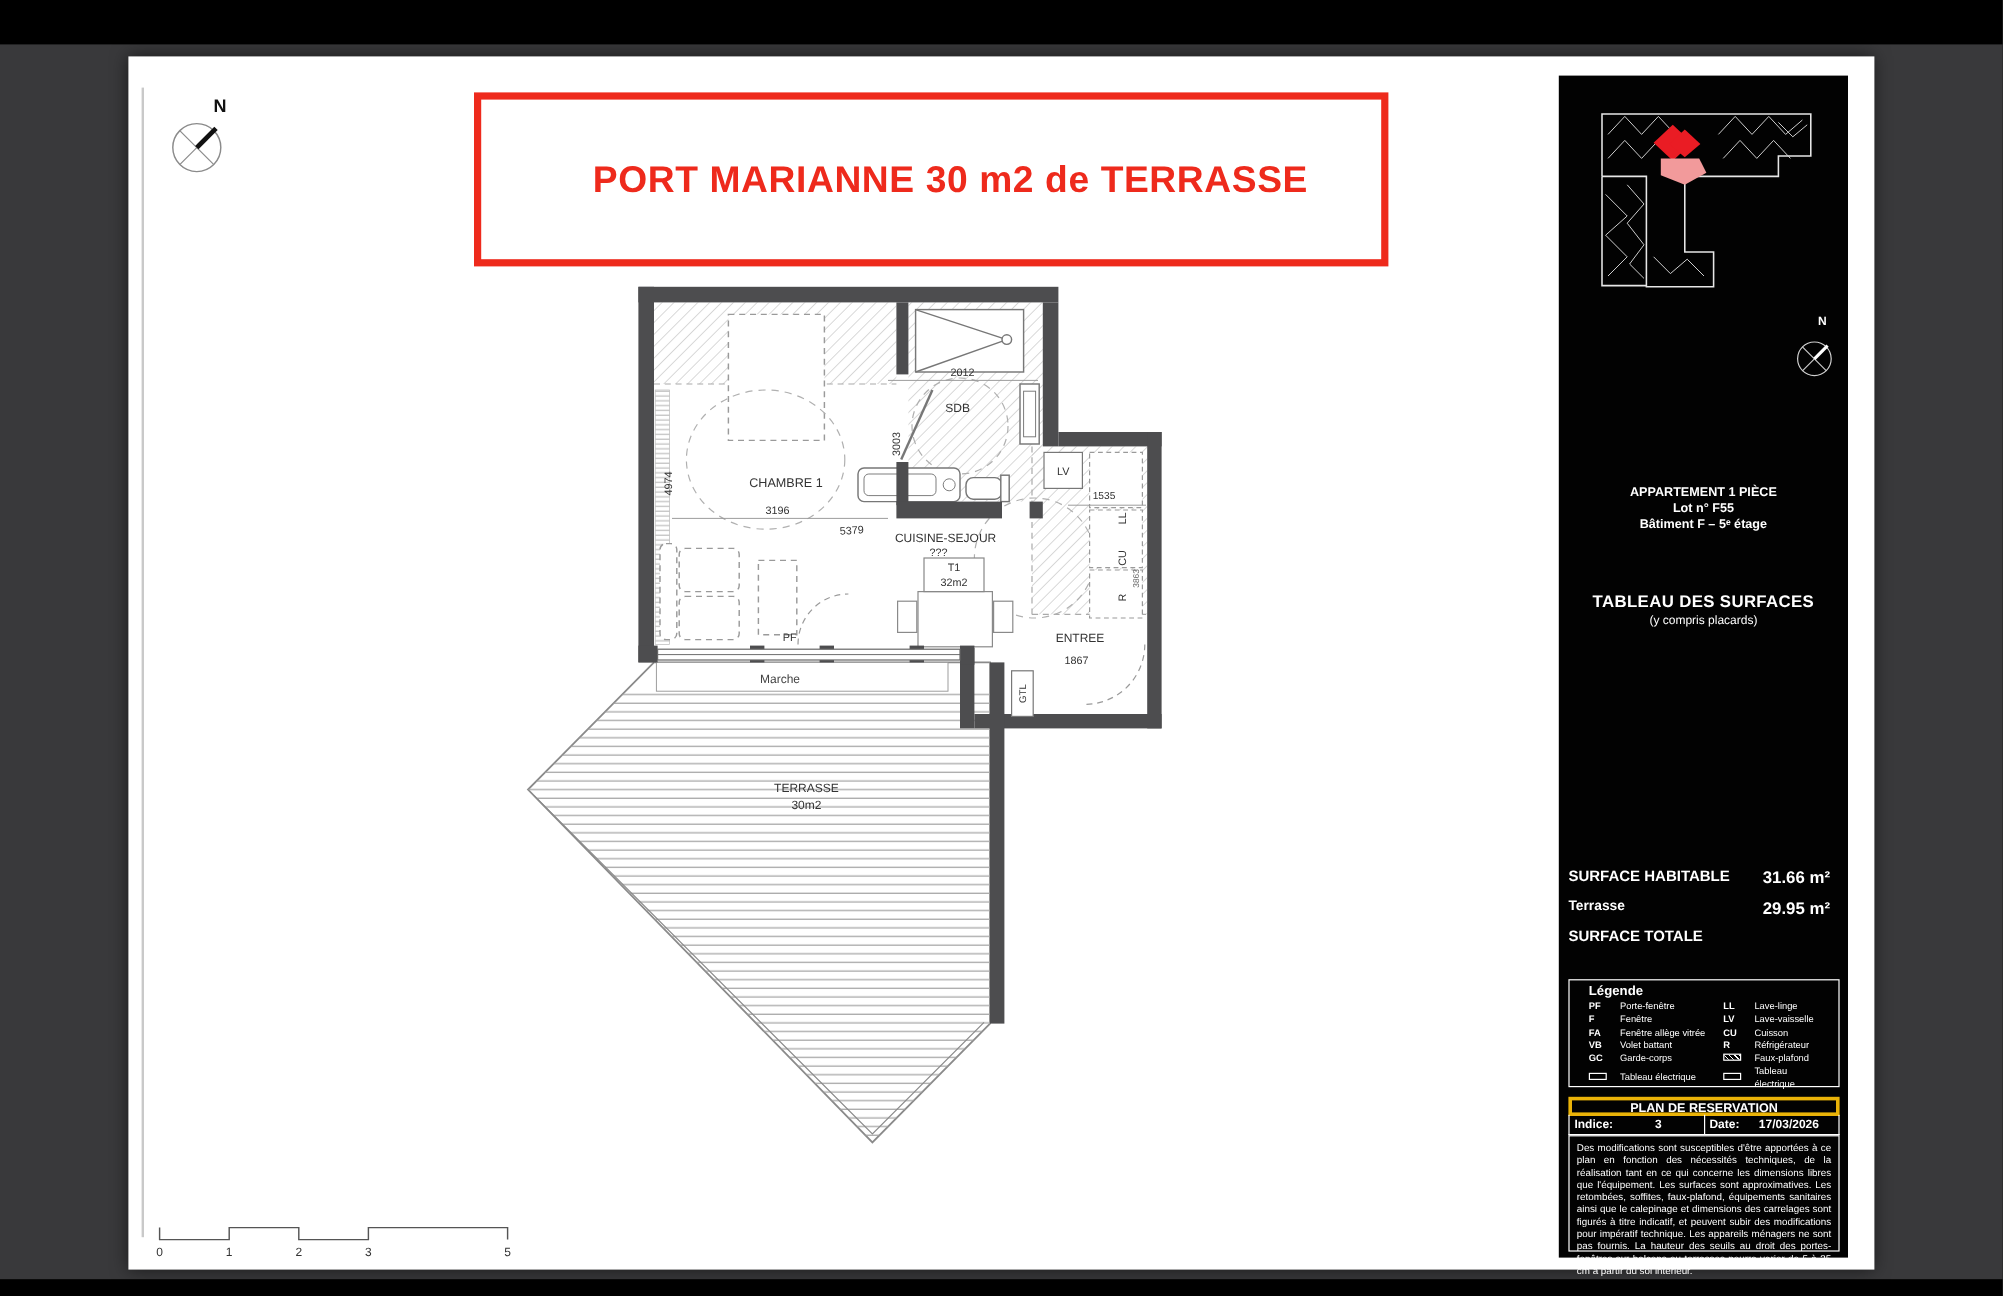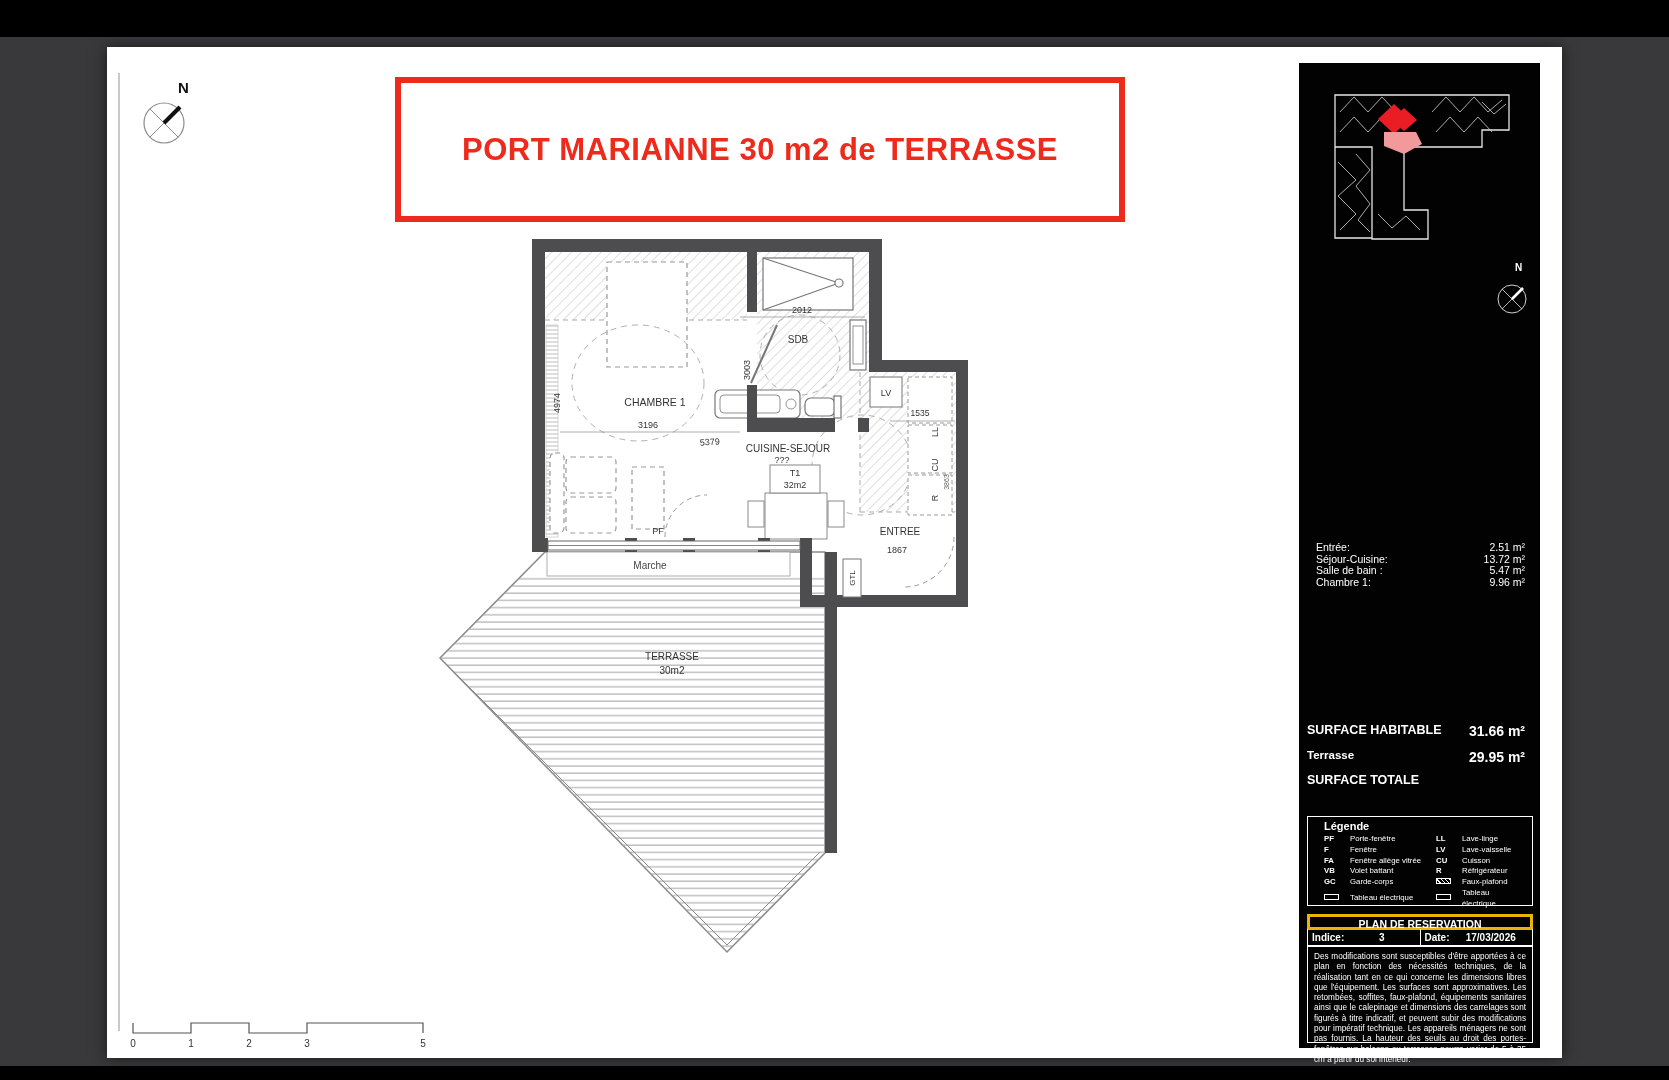--- a/index.html
+++ b/index.html
@@ -6,21 +6,21 @@
   .canvas{position:relative;width:1669px;height:1080px;background:#39393b;overflow:hidden;
           font-family:"Liberation Sans",sans-serif;}
   .bar{position:absolute;left:0;width:100%;background:#000;}
   .bar.top{top:0;height:37px;}
   .bar.bottom{bottom:0;height:14px;}
   .page{position:absolute;left:107px;top:47px;width:1455px;height:1011px;background:#fff;
         box-shadow:0 0 14px rgba(0,0,0,.55);}
   .margin-line{position:absolute;left:11px;top:26px;height:958px;width:2px;background:#c9c9c9;}
   .red-box{position:absolute;border:6px solid #ee2a1c;display:flex;align-items:center;justify-content:center;
            color:#ee2a1c;font-weight:bold;letter-spacing:.5px;}
-  .title-box{left:288px;top:30px;width:718px;height:133px;font-size:31px;}
+  .title-box{left:288px;top:30px;width:718px;height:133px;font-size:31px;padding-left:32px;}
   .floor-box{left:393px;top:924px;width:444px;height:58px;font-size:31px;border-width:5px;}
   .plan-svg{position:absolute;left:303px;top:178px;}
   .compass-svg{position:absolute;left:21px;top:28px;}
   .scale-svg{position:absolute;left:18px;top:964px;}
   svg{font-family:"Liberation Sans",sans-serif;}
   
   .panel{position:absolute;left:1192px;top:16px;width:241px;height:985px;background:#020202;color:#fff;}
   .panel .abs{position:absolute;}
   .minimap{left:33px;top:29px;}
   .panel-compass{left:190px;top:196px;}
@@ -249,40 +249,31 @@
 
       <svg class="abs panel-compass" width="46" height="66" viewBox="0 0 46 66">
         <text x="26" y="12" font-size="10" font-weight="bold" fill="#fff">N</text>
         <circle cx="23" cy="40" r="14" fill="none" stroke="#cfcfcf" stroke-width="1"></circle>
         <line x1="13" y1="30" x2="33" y2="50" stroke="#cfcfcf" stroke-width="0.9"></line>
         <line x1="33" y1="30" x2="13" y2="50" stroke="#cfcfcf" stroke-width="0.9"></line>
         <line x1="23" y1="40" x2="34" y2="29" stroke="#fff" stroke-width="2.6"></line>
       </svg>
 
 
-
-
-      <div class="abs surf-rows">
-        <div class="srow">
-          <span>Entrée:</span>
-          <span>2.51 m²</span>
-        </div>
-        <div class="srow">
-          <span>Séjour-Cuisine:</span>
-          <span>13.72 m²</span>
-        </div>
-        <div class="srow">
-          <span>Salle de bain :</span>
-          <span>5.47 m²</span>
-        </div>
-        <div class="srow">
-          <span>Chambre 1:</span>
-          <span>9.96 m²</span>
-        </div>
-      </div>
+      <div class="abs apt">
+        <div>APPARTEMENT 1 PIÈCE</div>
+        <div>Lot n° F55</div>
+        <div>Bâtiment F – 5ᵉ étage</div>
+      </div>
+
+      <div class="abs surf-head">
+        <div class="t">TABLEAU DES SURFACES</div>
+        <div class="s">(y compris placards)</div>
+      </div>
+
 
       <div class="abs totals trow t1r">
         <span>SURFACE HABITABLE</span>
         <span class="tval">31.66 m²</span>
       </div>
       <div class="abs totals trow t2r">
         <span>Terrasse</span>
         <span class="tval">29.95 m²</span>
       </div>
       <div class="abs totals trow t3r">

